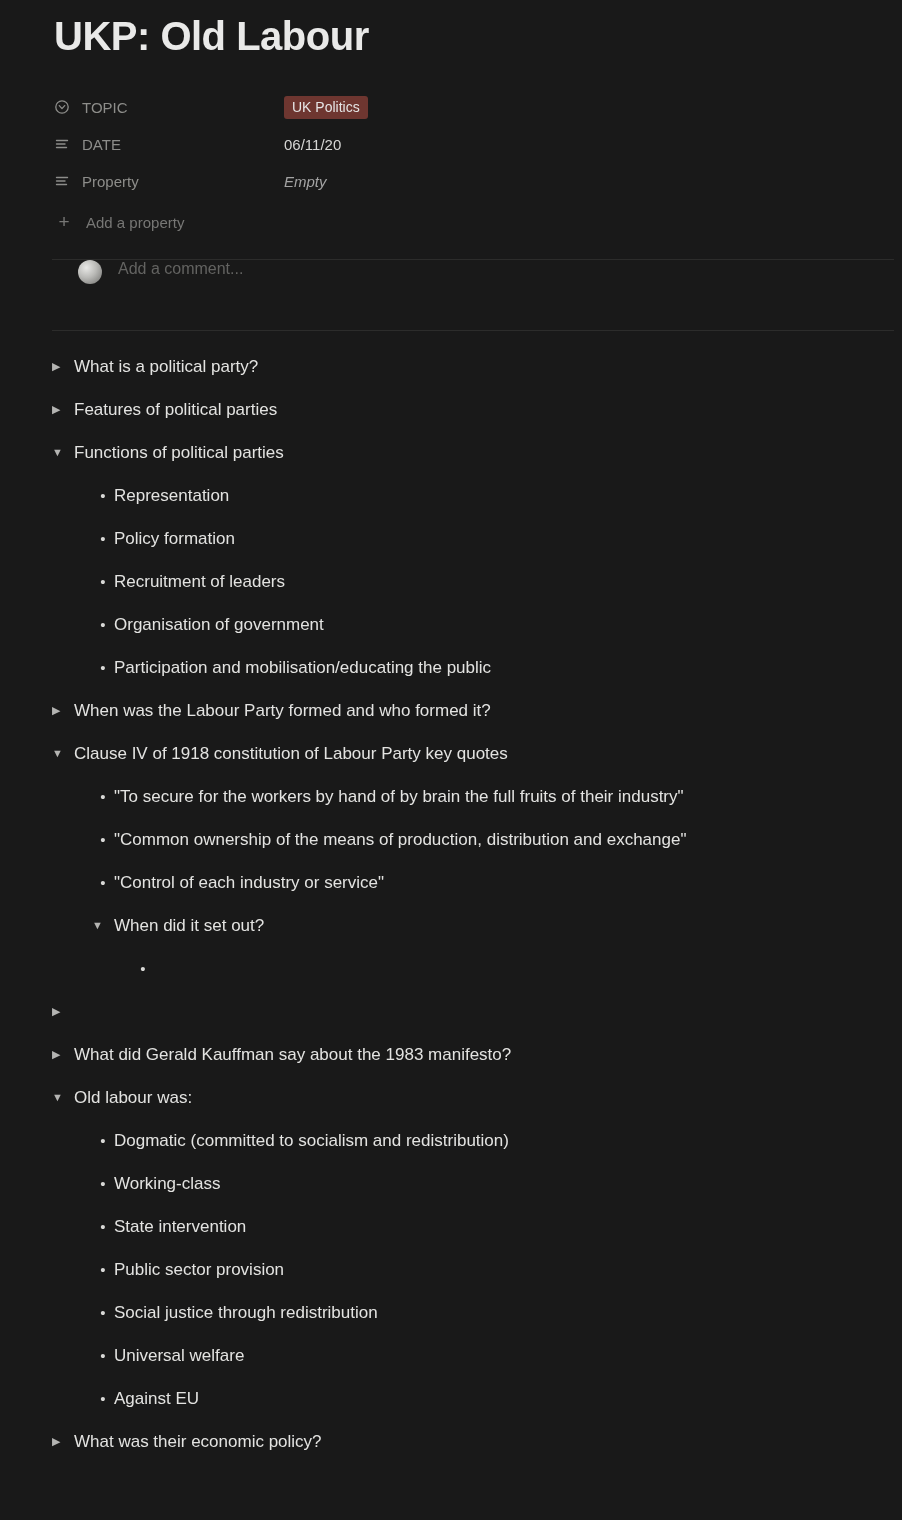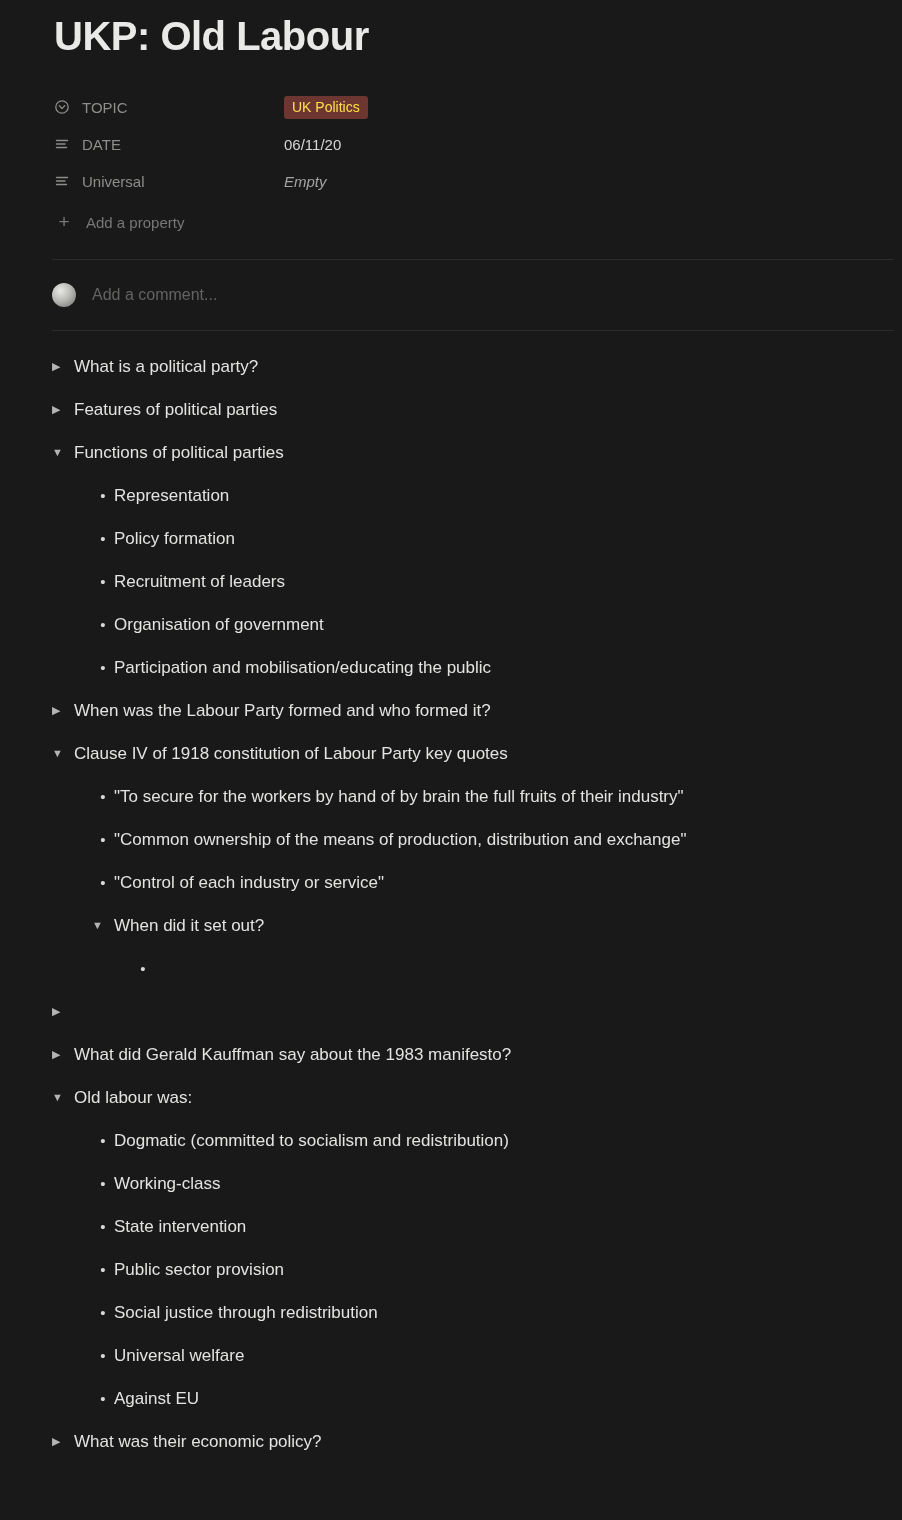--- a/index.html
+++ b/index.html
@@ -60,21 +60,21 @@
     flex: none;
   }
   .prop-value {
     font-size: 15px;
     color: #d6d6d4;
   }
   .prop-value.empty { color: #a3a3a3; font-style: italic; }
   .tag {
     display: inline-block;
     background: #6e3630;
-    color: #fde047;
+    color: #e5e5e5;
     font-size: 14px;
     padding: 3px 8px 4px 8px;
     border-radius: 3px;
     line-height: 16px;
   }
   .add-prop {
     display: flex;
     align-items: center;
     height: 34px;
     color: #777775;
@@ -93,23 +93,23 @@
     color: #777775;
     flex: none;
   }
   .divider {
     height: 1px;
     background: #2c2c2b;
     margin: 20px 8px 0 52px;
   }
   .comment-row {
     display: flex;
-    align-items: center;
+    align-items: flex-start;
     height: 70px;
-    padding-left: 52px;
+    padding-left: 78px;
   }
   .avatar {
     width: 24px;
     height: 24px;
     border-radius: 50%;
     background: radial-gradient(circle at 35% 32%, #e8e8e6 0%, #b9b9b6 45%, #6d6d6b 100%);
     margin-right: 16px;
     flex: none;
   }
   .comment-placeholder {
@@ -193,21 +193,21 @@
 
     <div class="prop-row">
       <div class="prop-label">
         <span class="prop-icon">
           <svg width="16" height="16" viewBox="0 0 16 16" fill="none" stroke="currentColor" stroke-width="1.4" stroke-linecap="round">
             <path d="M2.5 4.5 H13.5"></path>
             <path d="M2.5 8 H11"></path>
             <path d="M2.5 11.5 H12.5"></path>
           </svg>
         </span>
-        <span>Universal</span>
+        <span>Property</span>
       </div>
       <div class="prop-value empty">Empty</div>
     </div>
 
     <div class="add-prop">
       <span class="plus">+</span>
       <span>Add a property</span>
     </div>
   </div>
 

